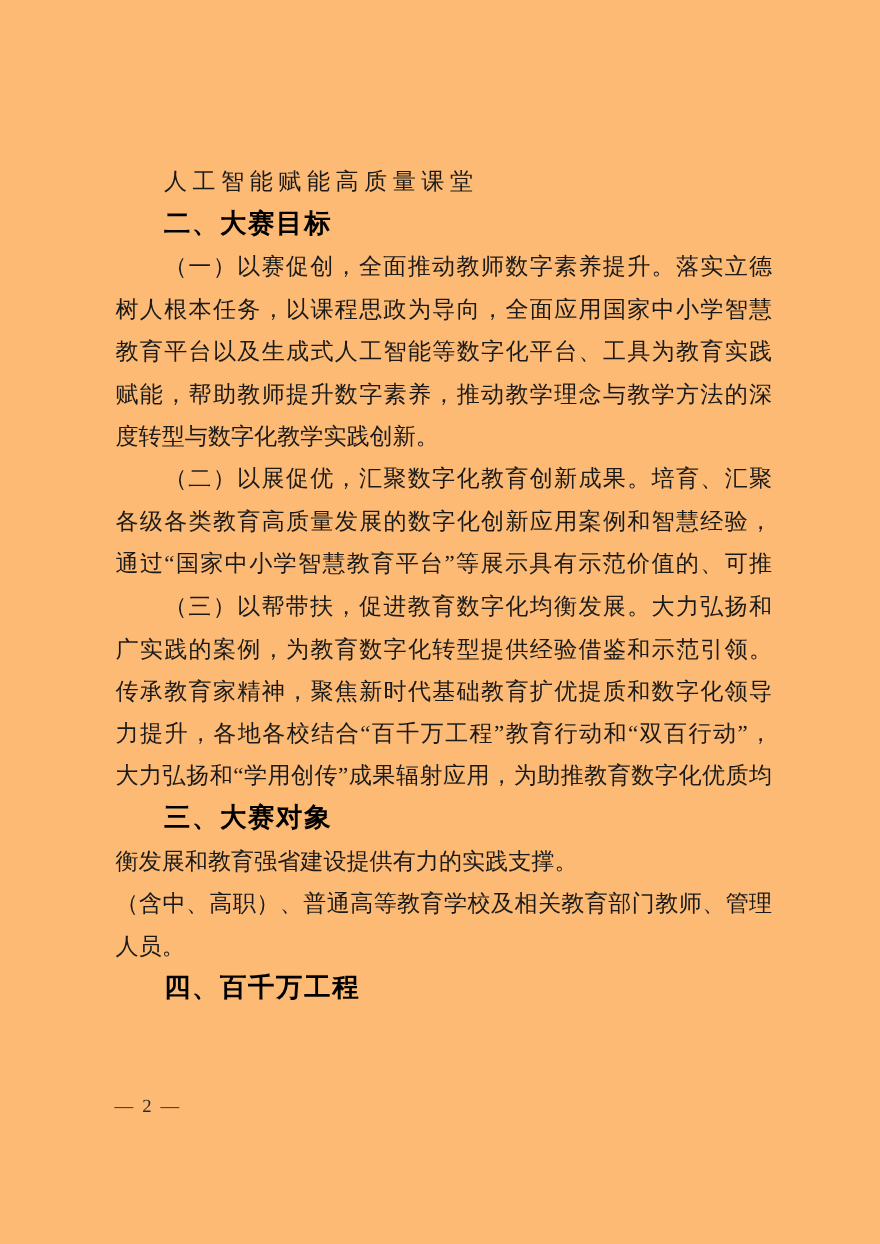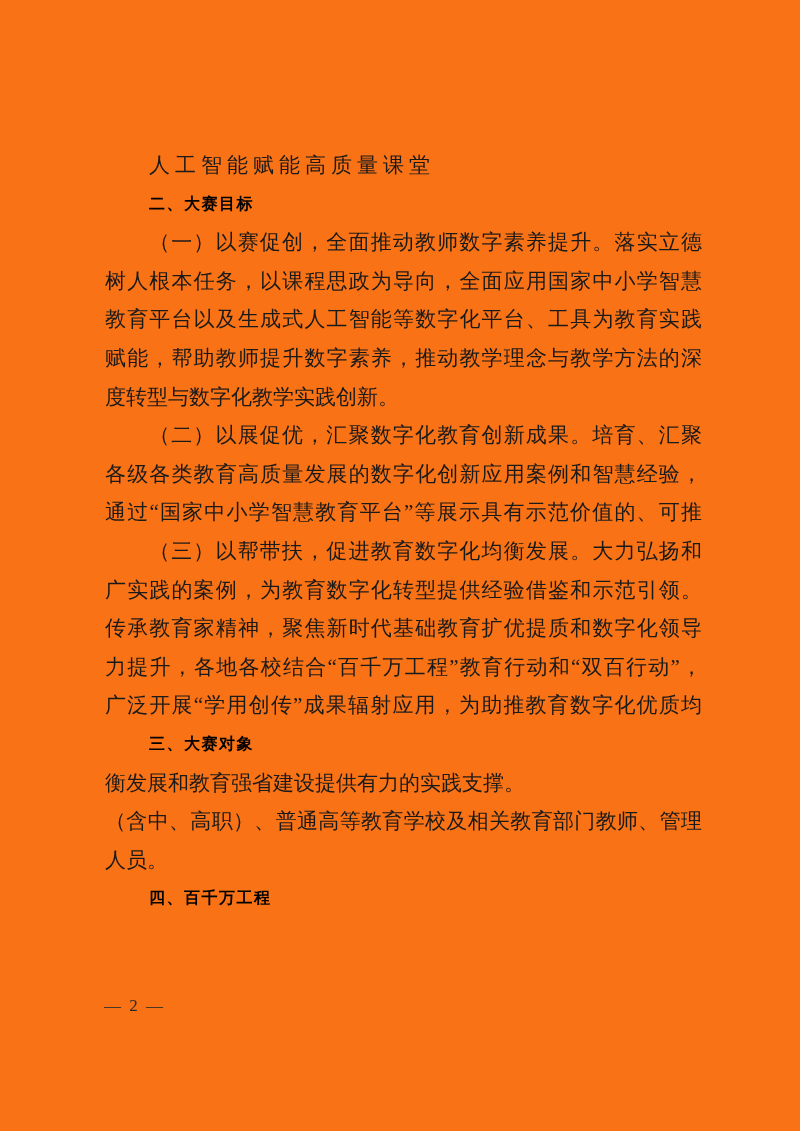--- a/index.html
+++ b/index.html
@@ -4,21 +4,21 @@
 <style>
   html, body {
     margin: 0;
     padding: 0;
     background: #ffffff;
   }
   .page {
     position: relative;
     width: 800px;
     height: 1131px;
-    background: #f97316;
+    background: #fdba74;
     overflow: hidden;
   }
   .doc-body {
     position: absolute;
     left: 105px;
     top: 146px;
     width: 597px;
     color: #1a1a1a;
     font-family: "Liberation Serif", "DejaVu Serif", serif;
     font-size: 21px;
@@ -34,21 +34,21 @@
   }
   .line.indent {
     text-indent: 44px;
   }
   .line.spaced {
     letter-spacing: 5px;
   }
   .line.heading {
     font-family: "Liberation Sans", "DejaVu Sans", sans-serif;
     font-weight: 700;
-    font-size: 16px;
+    font-size: 24px;
     color: #000000;
     letter-spacing: 1.5px;
   }
   .page-number {
     position: absolute;
     left: 104px;
     top: 996px;
     color: #2a2a2a;
     font-family: "Liberation Serif", "DejaVu Serif", serif;
     font-size: 17px;
@@ -67,21 +67,21 @@
       <div class="line body justify">教育平台以及生成式人工智能等数字化平台、工具为教育实践</div>
       <div class="line body justify">赋能，帮助教师提升数字素养，推动教学理念与教学方法的深</div>
       <div class="line body">度转型与数字化教学实践创新。</div>
       <div class="line body indent justify">（二）以展促优，汇聚数字化教育创新成果。培育、汇聚</div>
       <div class="line body justify">各级各类教育高质量发展的数字化创新应用案例和智慧经验，</div>
       <div class="line body justify">通过“国家中小学智慧教育平台”等展示具有示范价值的、可推</div>
       <div class="line body indent justify">（三）以帮带扶，促进教育数字化均衡发展。大力弘扬和</div>
       <div class="line body justify">广实践的案例，为教育数字化转型提供经验借鉴和示范引领。</div>
       <div class="line body justify">传承教育家精神，聚焦新时代基础教育扩优提质和数字化领导</div>
       <div class="line body justify">力提升，各地各校结合“百千万工程”教育行动和“双百行动”，</div>
-      <div class="line body justify">广泛开展“学用创传”成果辐射应用，为助推教育数字化优质均</div>
+      <div class="line body justify">大力弘扬和“学用创传”成果辐射应用，为助推教育数字化优质均</div>
       <div class="line heading indent">三、大赛对象</div>
       <div class="line body">衡发展和教育强省建设提供有力的实践支撑。</div>
       <div class="line body justify">（含中、高职）、普通高等教育学校及相关教育部门教师、管理</div>
       <div class="line body">人员。</div>
       <div class="line heading indent">四、百千万工程</div>
     </div>
   <div class="page-number">— 2 —</div>
 </div>
 
 </body></html>

